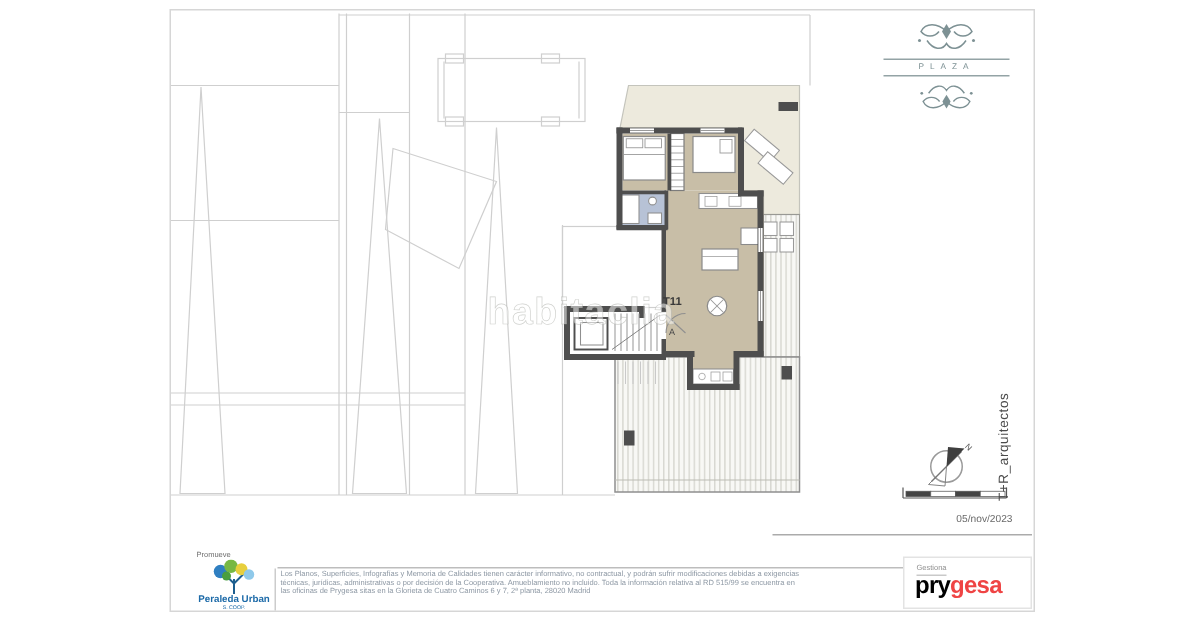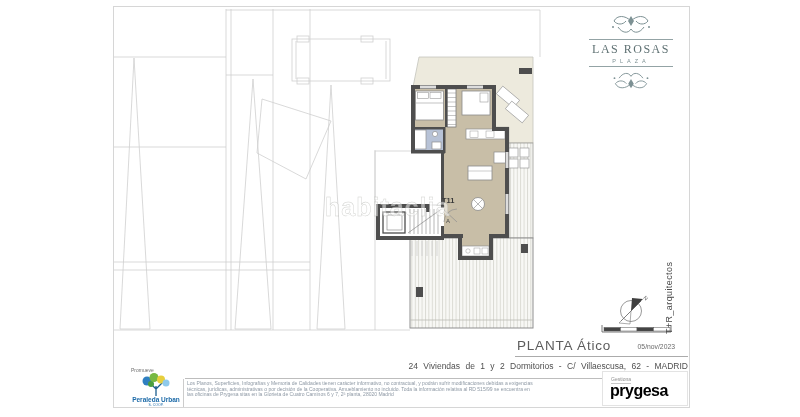--- a/index.html
+++ b/index.html
@@ -33,21 +33,21 @@
                  font-size:6.5px;font-weight:bold;color:#1c6aa8;}
   .peraleda-sub{position:absolute;left:120px;top:403px;width:72px;text-align:center;
                 font-size:3.5px;color:#1c6aa8;}
 
   
   .prygesa-box{position:absolute;left:602px;top:371px;width:86px;height:35px;
                border:1px solid #e3e3e3;box-sizing:border-box;background:#fff;}
   .gestiona{position:absolute;left:8px;top:4px;font-size:5px;color:#8f8f8f;
             border-bottom:1px solid #c9c9c9;padding-bottom:1px;}
   .prygesa-word{position:absolute;left:7px;top:10px;font-size:16px;font-weight:bold;letter-spacing:-.5px;}
-  .pry{color:#000000;}.gesa{color:#000000;}
+  .pry{color:#000000;}.gesa{color:#ef4444;}
 
   
   .architect{position:absolute;left:664px;top:334px;width:100px;height:13px;
              transform:rotate(-90deg);transform-origin:0 0;
              font-size:9px;letter-spacing:.4px;color:#4a4a4a;}
 </style>
 </head>
 <body>
 
 <div class="page">
@@ -253,39 +253,36 @@
       <g fill="none" stroke="#7d9194" stroke-width="1">
         <path d="M23 3 L26 8 L23 13 L20 8 Z" fill="#7d9194" stroke="none"></path>
         <path d="M23 8 C17 2 9 2 6 8 C9 12 15 12 18 8"></path>
         <path d="M23 8 C29 2 37 2 40 8 C37 12 31 12 28 8"></path>
         <path d="M10 14 C14 20 20 21 23 16 C26 21 32 20 36 14"></path>
         <circle cx="5" cy="14" r="1" fill="#7d9194" stroke="none"></circle>
         <circle cx="41" cy="14" r="1" fill="#7d9194" stroke="none"></circle>
       </g>
     </svg>
     <div class="lr-line"></div>
-    <div class="lr-title">LAS ROSAS</div>
     <div class="lr-sub">PLAZA</div>
     <div class="lr-line"></div>
     <svg class="lr-orn" width="46" height="22" viewBox="0 0 46 24" style="transform:scaleY(-1)">
       <g fill="none" stroke="#7d9194" stroke-width="1">
         <path d="M23 3 L26 8 L23 13 L20 8 Z" fill="#7d9194" stroke="none"></path>
         <path d="M23 8 C17 2 9 2 6 8 C9 12 15 12 18 8"></path>
         <path d="M23 8 C29 2 37 2 40 8 C37 12 31 12 28 8"></path>
         <path d="M10 14 C14 20 20 21 23 16 C26 21 32 20 36 14"></path>
         <circle cx="5" cy="14" r="1" fill="#7d9194" stroke="none"></circle>
         <circle cx="41" cy="14" r="1" fill="#7d9194" stroke="none"></circle>
       </g>
     </svg>
   </div>
 
-  <div class="plan-title">PLANTA Ático</div>
   <div class="plan-date">05/nov/2023</div>
   <div class="title-underline"></div>
-  <div class="address-line">24 Viviendas de 1 y 2 Dormitorios - C/ Villaescusa, 62 - MADRID</div>
   <div class="block-line"></div>
   <div class="disc-divider"></div>
   <div class="disclaimer">
     <div>Los Planos, Superficies, Infografías y Memoria de Calidades tienen carácter informativo, no contractual, y podrán sufrir modificaciones debidas a exigencias</div>
     <div>técnicas, jurídicas, administrativas o por decisión de la Cooperativa. Amueblamiento no incluido. Toda la información relativa al RD 515/99 se encuentra en</div>
     <div>las oficinas de Prygesa sitas en la Glorieta de Cuatro Caminos 6 y 7, 2ª planta, 28020 Madrid</div>
   </div>
 
   <div class="promueve">Promueve</div>
   <svg class="peraleda-tree" width="38" height="24" viewBox="0 0 38 24">

